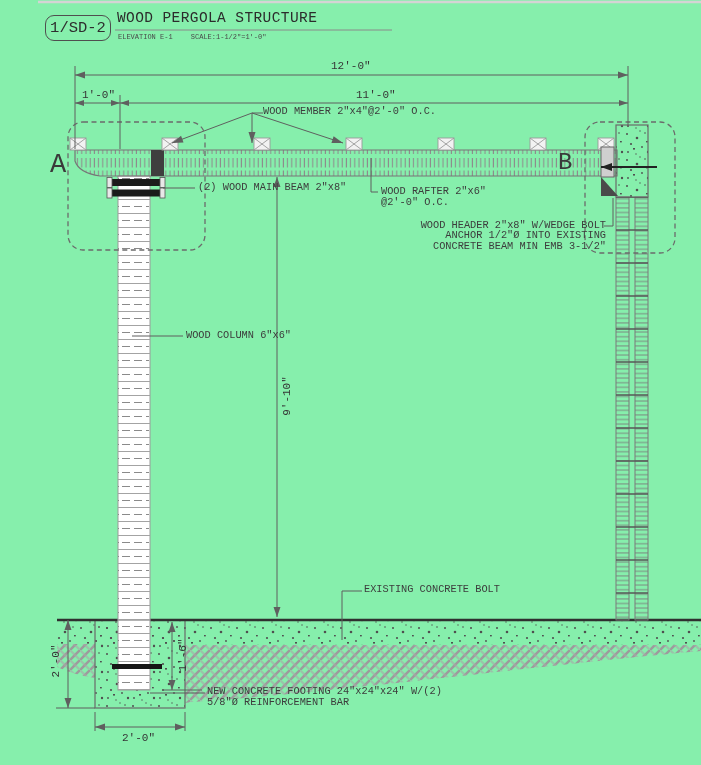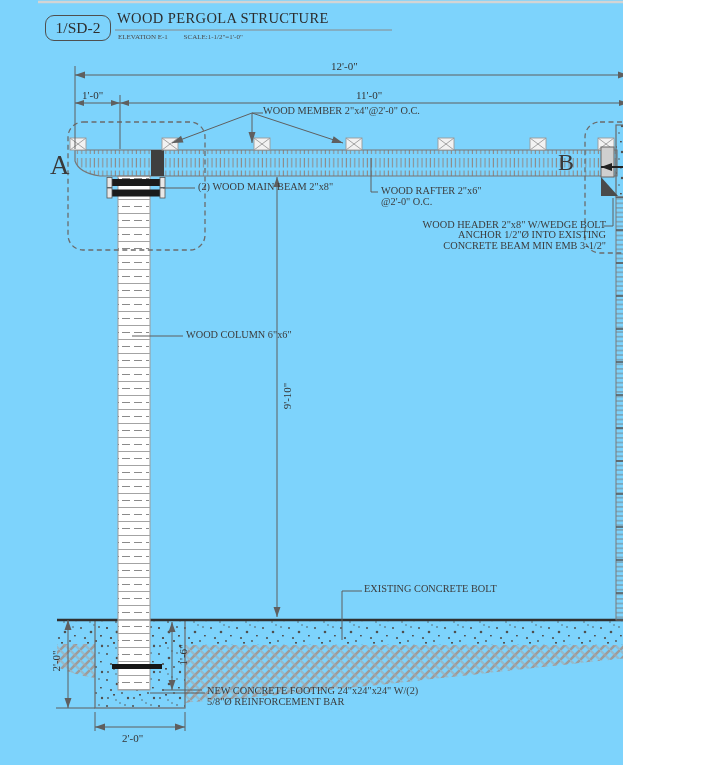--- a/index.html
+++ b/index.html
@@ -1,17 +1,17 @@
 <!DOCTYPE html>
 <html><head>
 <meta charset="utf-8">
 <style>
   html,body{margin:0;padding:0;background:#fff;}
-  .canvas{position:relative;width:623px;height:765px;background:#7dd3fc;overflow:hidden;
-          font-family:Liberation Serif, serif;color:#383838;}
+  .canvas{position:relative;width:701px;height:765px;background:#86efac;overflow:hidden;
+          font-family:Liberation Mono, monospace;color:#383838;}
   .draw{position:absolute;left:0;top:0;}
   .lbl{position:absolute;white-space:nowrap;font-size:10.3px;line-height:10.5px;color:#3c3c3c;}
   .dim{position:absolute;white-space:nowrap;font-size:11px;color:#353535;}
   .rot{transform:translate(-50%,-50%) rotate(-90deg);}
   .marker{position:absolute;color:#3a3a3a;font-weight:400;}
   .refbox{position:absolute;left:45px;top:15px;width:64px;height:24px;border:1.7px solid #4f4f4f;
           border-radius:9px;text-align:center;line-height:24px;font-size:15.5px;color:#2e2e2e;}
   .title{position:absolute;left:117px;top:10px;font-size:14.5px;letter-spacing:.4px;color:#2c2c2c;}
   .subtitle{position:absolute;left:118px;top:33px;font-size:7px;color:#4a4a4a;}
   .subtitle span{margin-right:14px;}

